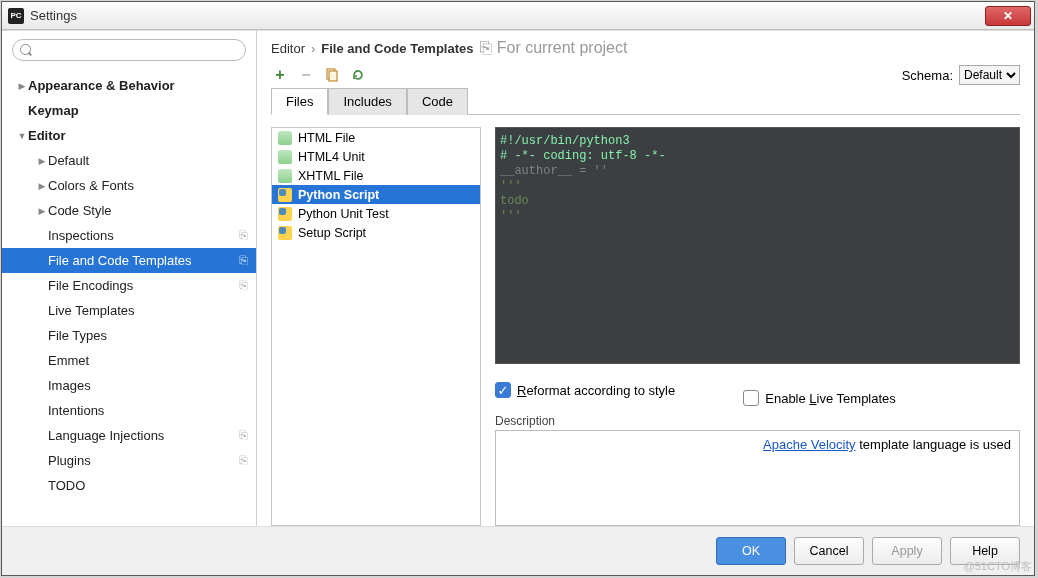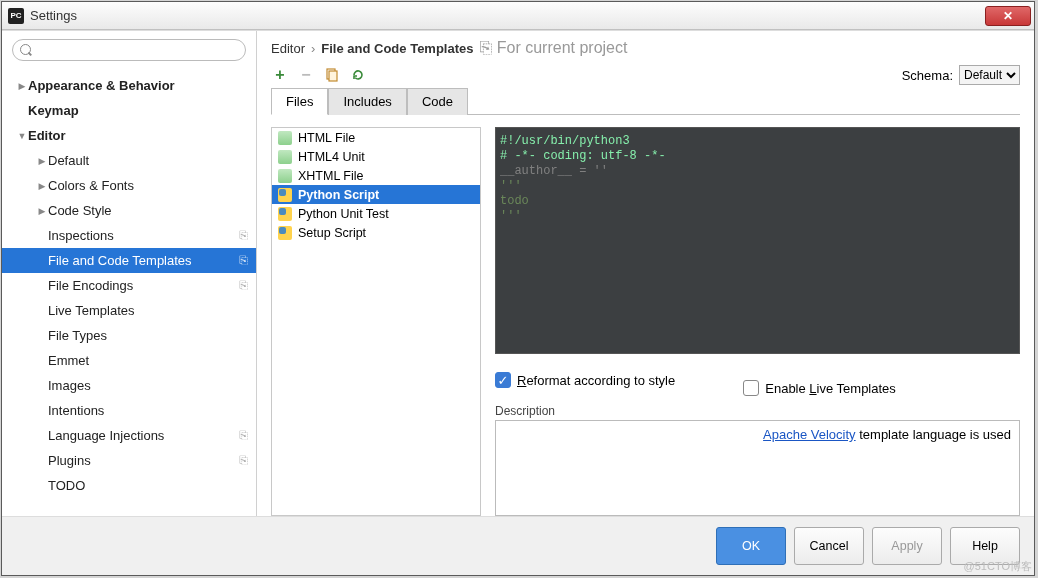--- a/index.html
+++ b/index.html
@@ -55,21 +55,21 @@
 .c-str { color: #6a8759; }
 .check-row { display: flex; align-items: center; gap: 6px; margin: 10px 0 8px 0; font-size: 13px; }
 .check-row .grp { display: flex; align-items: center; gap: 6px; }
 .check-row .grp:nth-child(2) { margin-left: 62px; margin-top: 16px; }
 .chk { width: 16px; height: 16px; border: 1px solid #888; border-radius: 3px; display: flex; align-items: center; justify-content: center; cursor: pointer; background: #fff; }
 .chk.checked { background: #3a7bd5; border-color: #3a7bd5; color: #fff; }
 .desc-label { font-size: 12px; color: #444; margin-bottom: 2px; }
 .desc-box { border: 1px solid #bbb; background: #fff; height: 96px; padding: 6px 8px; font-size: 13px; text-align: right; }
 .desc-box a { color: #1a56c4; text-decoration: underline; }
 .footer { display: flex; justify-content: flex-end; align-items: center; gap: 8px; padding: 10px 14px; border-top: 1px solid #ddd; background: #f0f0f0; }
-.btn { min-width: 70px; height: 38px; border: 1px solid #aaa; background: linear-gradient(#fdfdfd,#ececec); border-radius: 3px; font-size: 12.5px; cursor: pointer; }
+.btn { min-width: 70px; height: 28px; border: 1px solid #aaa; background: linear-gradient(#fdfdfd,#ececec); border-radius: 3px; font-size: 12.5px; cursor: pointer; }
 .btn.primary { background: #4a90e2; border-color: #2f6fb7; color: #fff; }
 .btn:disabled { color: #999; }
 .underline-letter { text-decoration: underline; }
 </style>
 </head>
 <body>
 
 <div class="window">
   <div class="titlebar">
     <div class="app-icon">PC</div>

